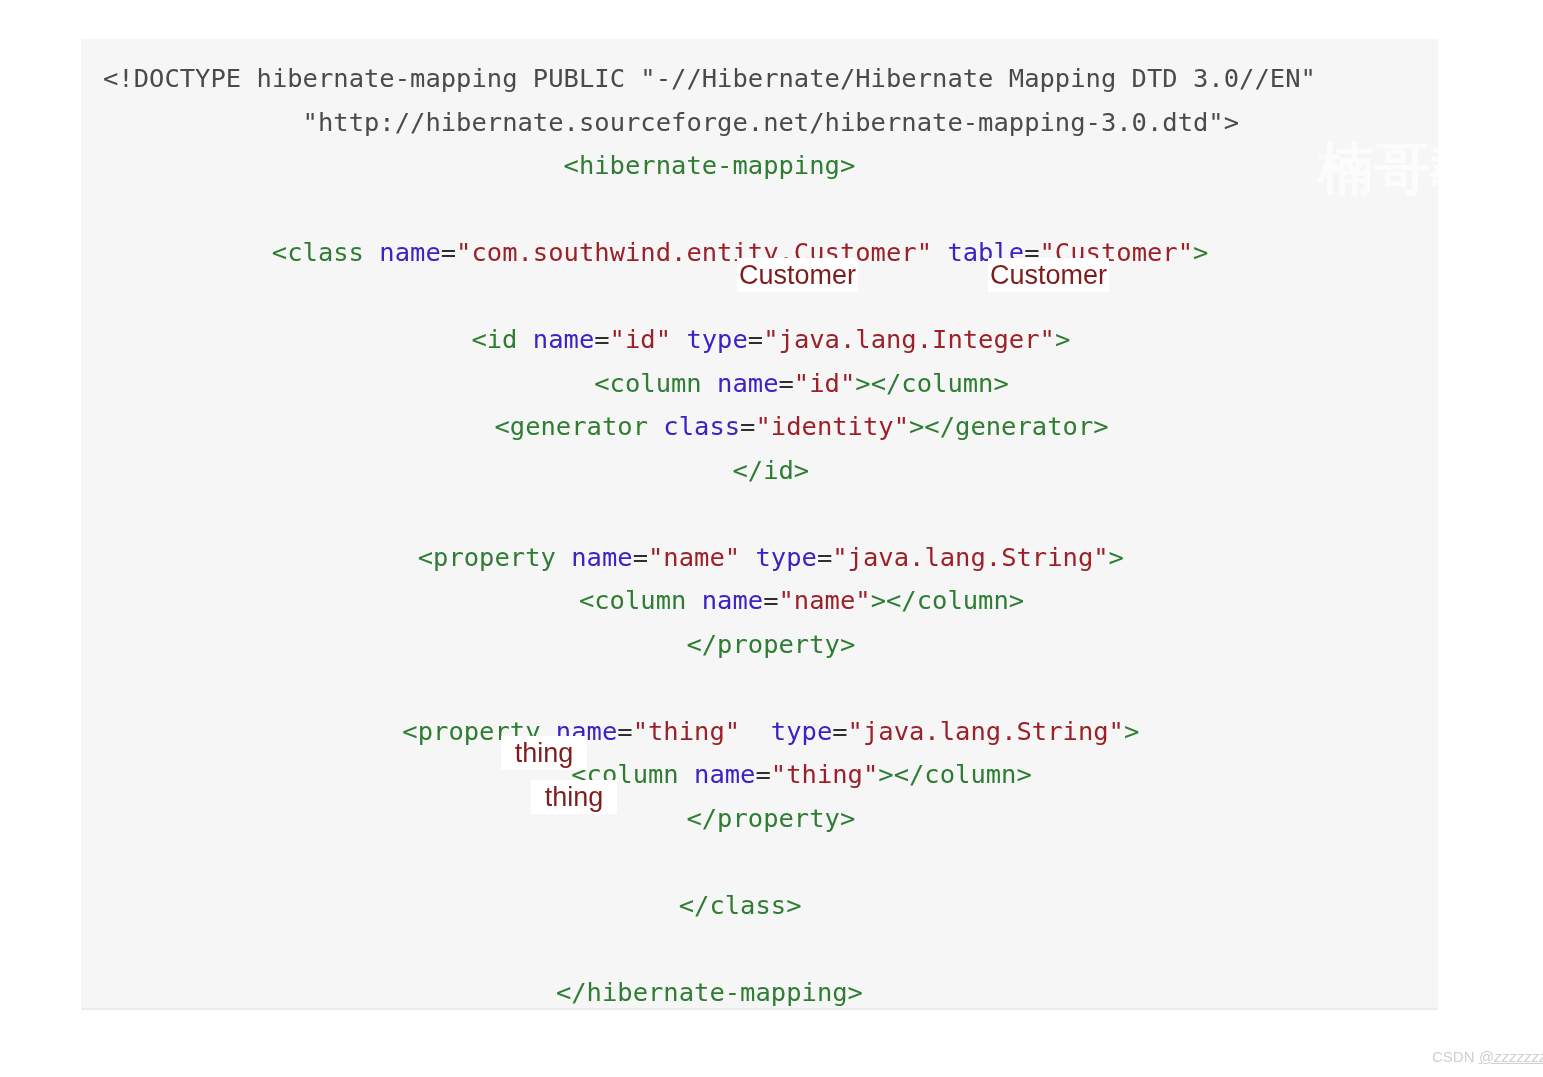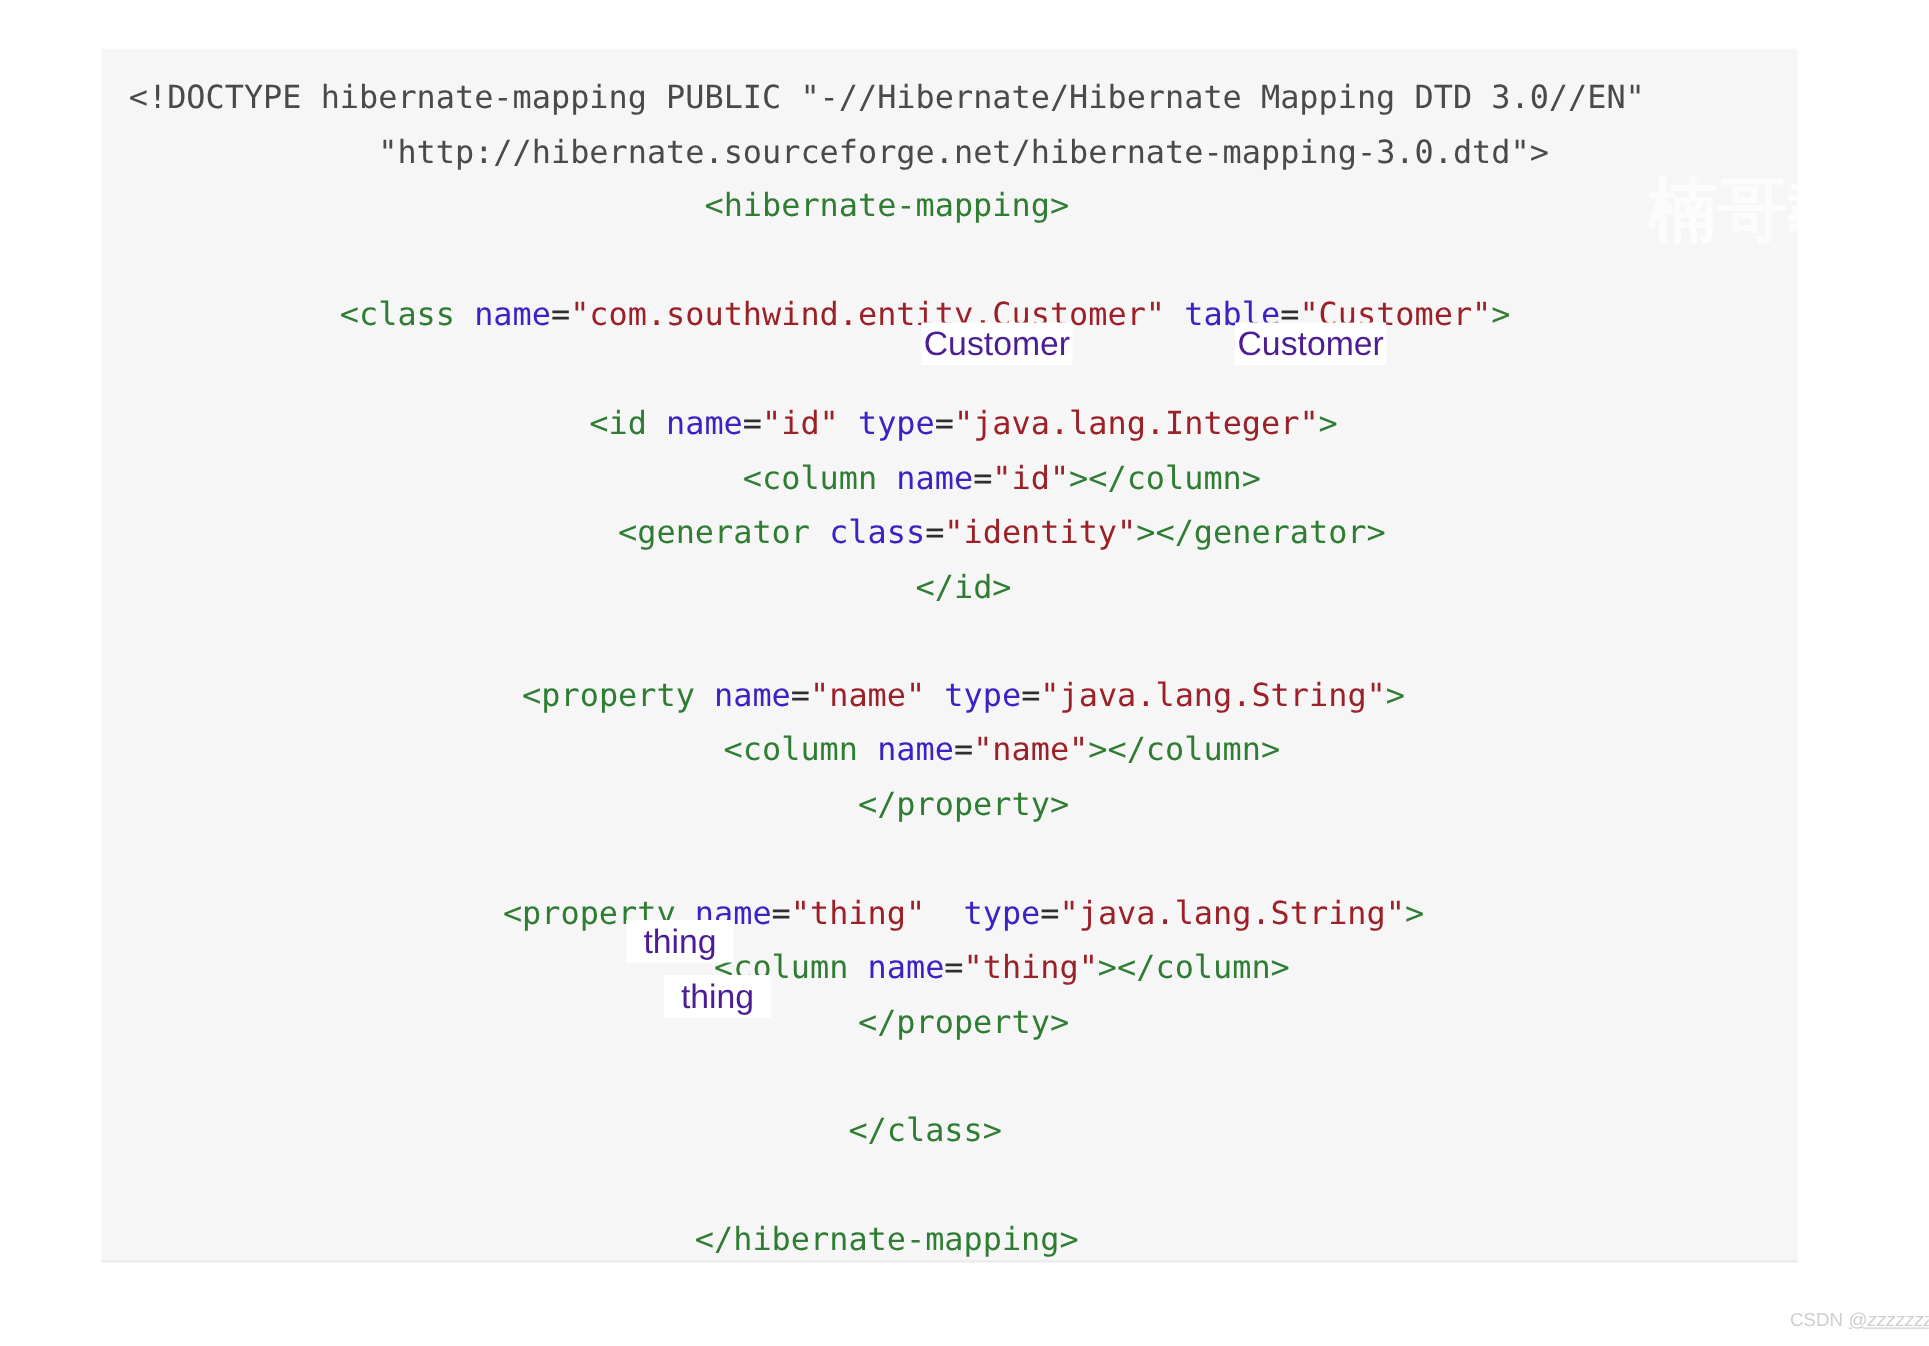--- a/index.html
+++ b/index.html
@@ -48,21 +48,21 @@
   .tok-doctype { color: #4a4a4a; }
   .tok-tag     { color: #2e7d32; }
   .tok-attr    { color: #3b22c4; }
   .tok-val     { color: #9c2028; }
   .tok-punct   { color: #2e2e2e; }
 
   
   .annot {
     position: absolute;
     background: #ffffff;
-    color: #4c1d95;
+    color: #7f1d1d;
     font-family: "Liberation Sans", sans-serif;
     font-size: 27px;
     line-height: 34px;
     white-space: pre;
     padding: 0 2px;
     box-sizing: border-box;
   }
   #annot-class-customer { left: 656px; top: 219px; }
   #annot-table-customer { left: 907px; top: 219px; }
   #annot-prop-thing     { left: 420px; top: 697px; width: 86px; }

